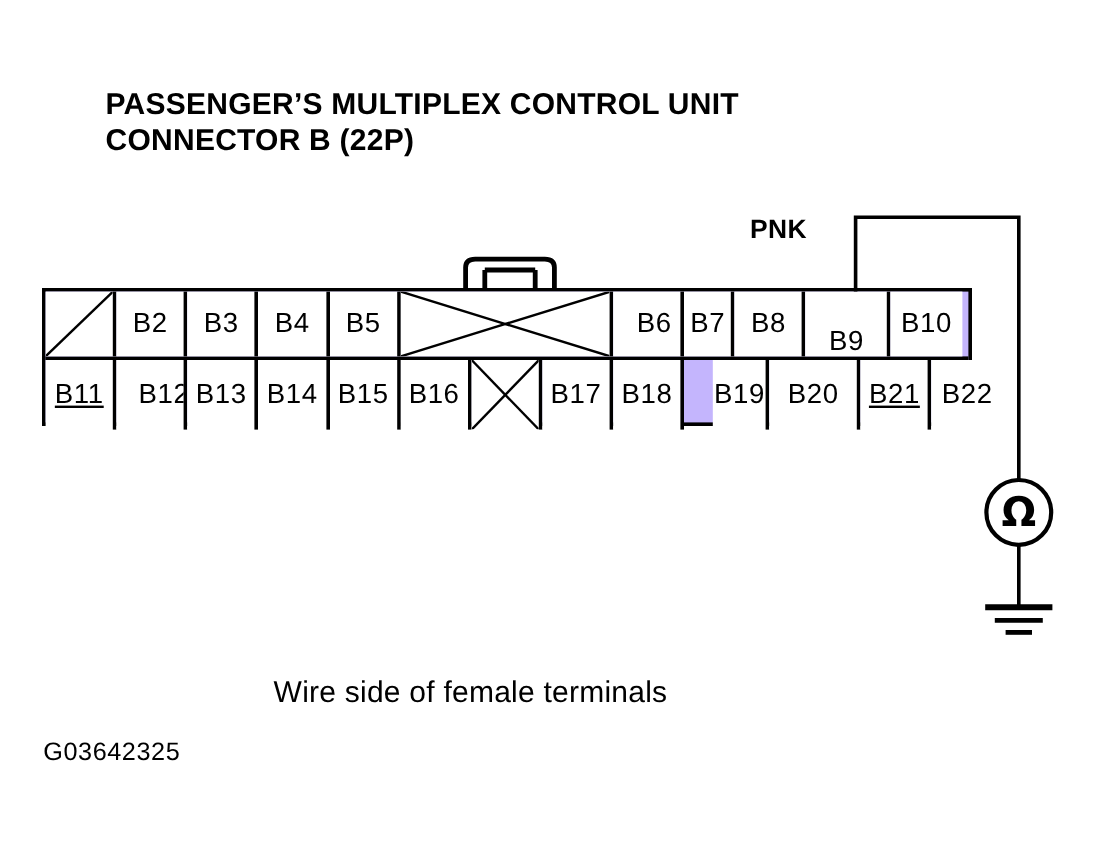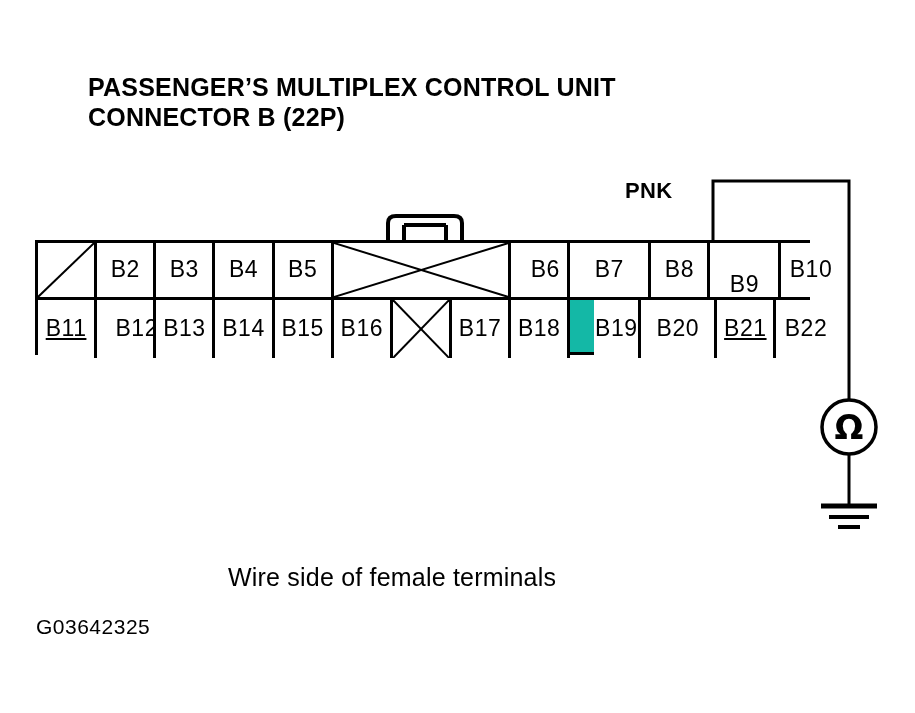--- a/index.html
+++ b/index.html
@@ -39,21 +39,21 @@
 
   
   .connector {
     position: absolute;
     left: 35px;
     top: 240px;
     width: 775px;
     height: 115px;
     box-sizing: border-box;
     border: 3px solid #000;
-    background: #14b8a6;
+    background: #c4b5fd;
   }
   .conn-row {
     position: absolute;
     left: 0;
     width: 100%;
     display: flex;
     box-sizing: border-box;
   }
   .conn-row.top {
     top: 0;
@@ -197,21 +197,21 @@
         </div>
         <div class="cell xcell" style="width: 177.462px;">
           <svg class="cross" viewBox="0 0 100 100" preserveAspectRatio="none">
             <line x1="0" y1="0" x2="100" y2="100" stroke="#000" stroke-width="2" vector-effect="non-scaling-stroke"></line>
             <line x1="100" y1="0" x2="0" y2="100" stroke="#000" stroke-width="2" vector-effect="non-scaling-stroke"></line>
           </svg>
         </div>
         <div class="cell" style="width: 59.1538px; padding-left: 12px;">
           <span class="lbl">B6</span>
         </div>
-        <div class="cell" style="width: 81px;">
+        <div class="cell" style="width: 42px;">
           <span class="lbl">B7</span>
         </div>
         <div class="cell" style="width: 59.1538px;">
           <span class="lbl">B8</span>
         </div>
         <div class="cell" style="width: 71px; align-items: flex-end;">
           <span class="lbl">B9</span>
         </div>
         <div class="cell" style="width: 59.1538px;">
           <span class="lbl">B10</span>

